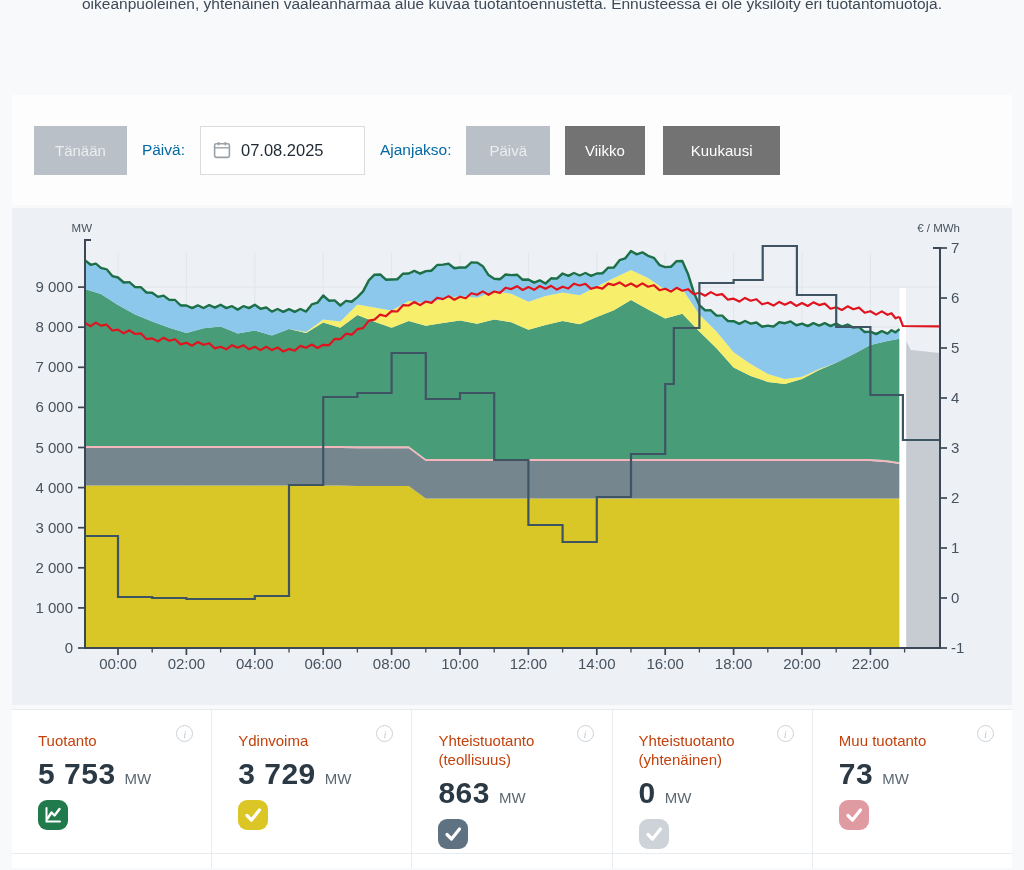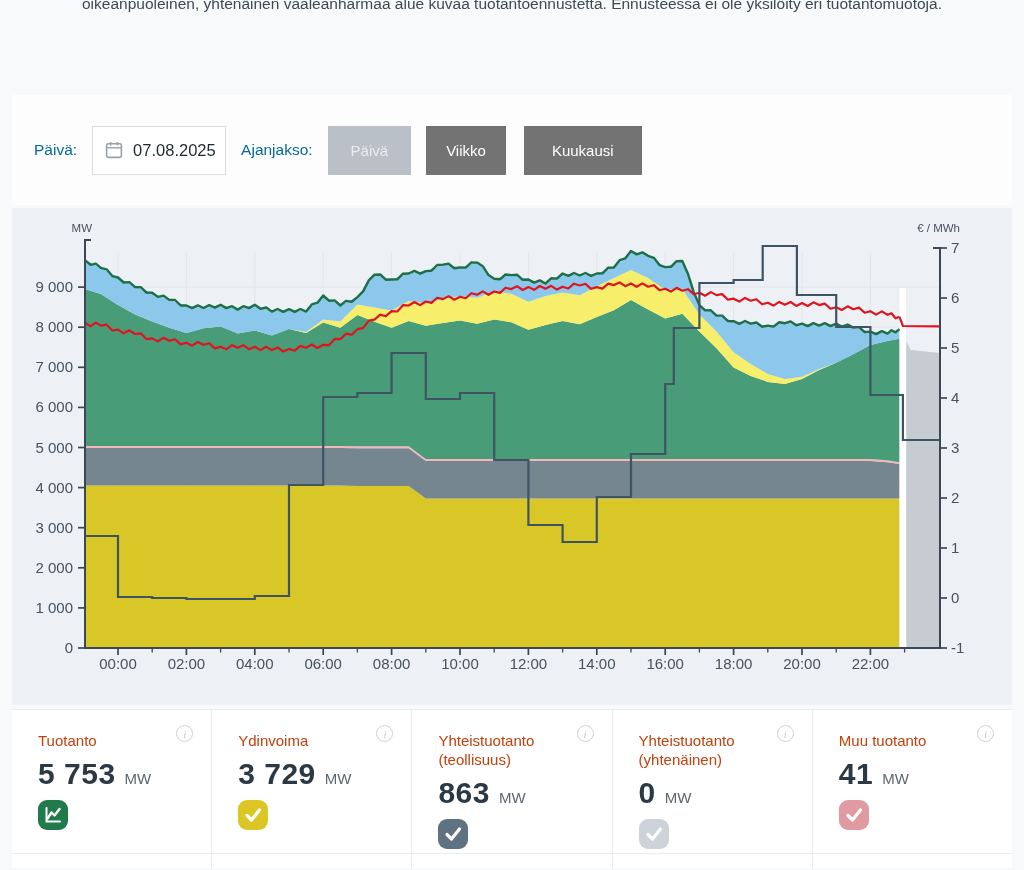--- a/index.html
+++ b/index.html
@@ -6,21 +6,21 @@
   html,body { width:1024px; height:870px; overflow:hidden; background:#f8f9fb;
     font-family:"Liberation Sans", sans-serif; }
   .intro-wrap { height:95px; overflow:hidden; }
   .intro { margin:-7px 30px 0; text-align:center; font-size:15.5px; line-height:22px; color:#3d4a56; }
   .panel { margin:0 12px; background:#fdfdfe; }
   .controls { height:110px; display:flex; align-items:center; padding:0 22px; gap:15px; }
   .btn { height:49px; border:none; font-size:15px; font-family:inherit; cursor:pointer; }
   .btn-gray { background:#b9c0c7; color:#e9edf0; padding:0 21px; }
   .btn-red { background:#737373; color:#ffffff;text-align:center; }
   .lbl { font-size:15.5px; color:#0369a1; }
-  .datefield { height:49px; width:134px; background:#fff; border:1px solid #d8dcdf;
+  .datefield { height:49px; width:165px; background:#fff; border:1px solid #d8dcdf;
     display:flex; align-items:center; padding:0 11px; gap:9px; }
   .datefield input { border:none; outline:none; width:105px; font-size:16.5px; color:#1f2933;
     font-family:inherit; background:transparent; }
   .chart-panel { margin:3px 12px 0; background:#edf0f4; height:497px; }
   #chart-svg text { font-family:"Liberation Sans", sans-serif; fill:#46525e; }
   .cards { margin:4px 12px 0; display:flex; background:#fff;
     border-top:1px solid #e9ecef; border-bottom:1px solid #e9ecef; height:145px; }
   .card { flex:1; position:relative; padding:21px 20px 0 26px; border-right:1px solid #e9ecef; }
   .card:last-child { border-right:none; }
   .card-title { font-size:15px; color:#c2410c; line-height:19px; }
@@ -38,20 +38,21 @@
   .cards2 div:last-child { border-right:none; }
 </style>
 </head>
 <body>
 
 <div class="intro-wrap">
   <p class="intro">oikeanpuoleinen, yhtenäinen vaaleanharmaa alue kuvaa tuotantoennustetta. Ennusteessa ei ole yksilöity eri tuotantomuotoja.</p>
 </div>
 
 <div class="panel controls">
+  <button class="btn btn-gray">Tänään</button>
   <span class="lbl">Päivä:</span>
   <div class="datefield">
     <span style="display:flex;">
       <svg width="20" height="20" viewBox="0 0 20 20">
         <rect x="2.6" y="3.8" width="14.8" height="13.6" rx="1.6" fill="none" stroke="#98a1a8" stroke-width="1.6"></rect>
         <line x1="2.6" y1="7.8" x2="17.4" y2="7.8" stroke="#98a1a8" stroke-width="1.4"></line>
         <line x1="6.6" y1="2" x2="6.6" y2="5.4" stroke="#98a1a8" stroke-width="1.6"></line>
         <line x1="13.4" y1="2" x2="13.4" y2="5.4" stroke="#98a1a8" stroke-width="1.6"></line>
       </svg>
     </span>
@@ -229,21 +230,21 @@
     <div class="card-icon" style="background:#cdd3d9">
       <svg width="30" height="30" viewBox="0 0 30 30">
           <path d="M9 15.5l4.5 4.5 8-10" fill="none" stroke="#fff" stroke-width="3.2" stroke-linecap="round" stroke-linejoin="round"></path>
         </svg>
     </div>
   </div>
   <div class="card">
     <span class="info-icon">i</span>
     <div class="card-title"><span>Muu tuotanto</span><br><span></span></div>
     <div class="value-row">
-        <span class="card-value">41</span>
+        <span class="card-value">73</span>
         <span class="card-unit">MW</span>
       </div>
     <div class="card-icon" style="background:#e09aa1">
       <svg width="30" height="30" viewBox="0 0 30 30">
           <path d="M9 15.5l4.5 4.5 8-10" fill="none" stroke="#fff" stroke-width="3.2" stroke-linecap="round" stroke-linejoin="round"></path>
         </svg>
     </div>
   </div>
 </div>
 <div class="cards2">

